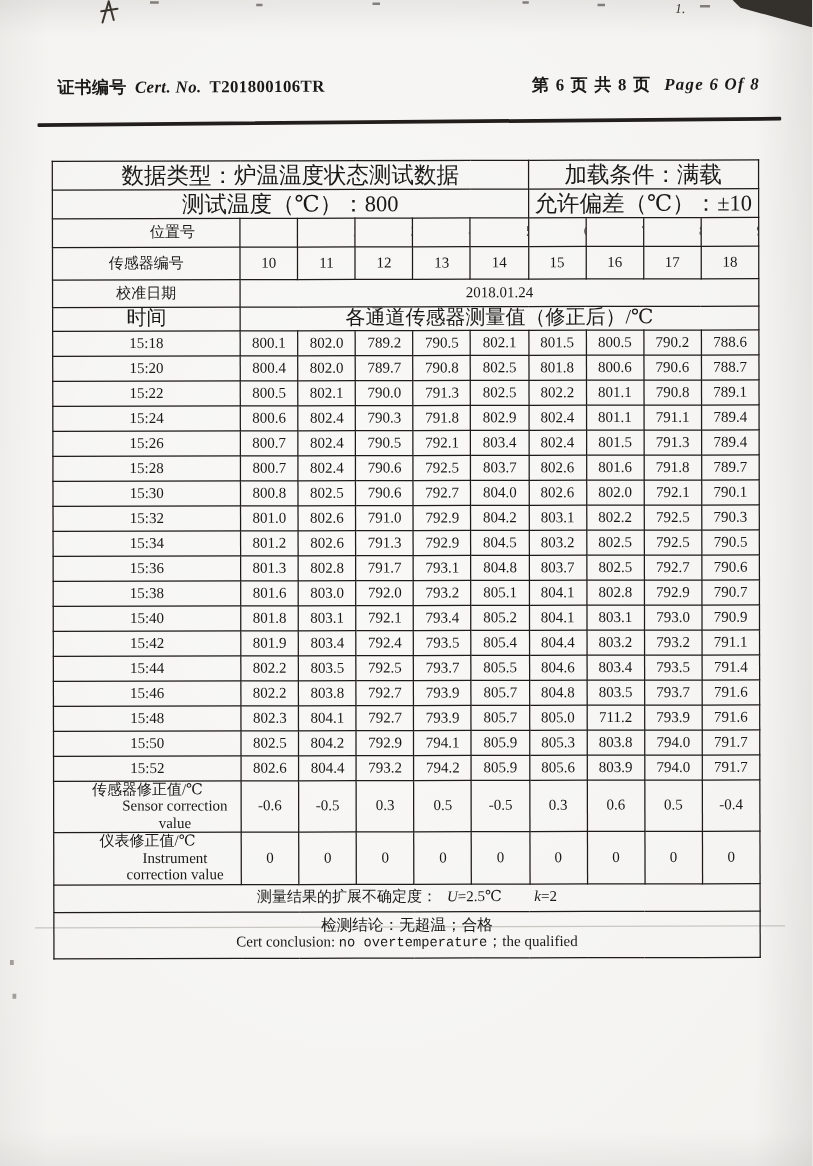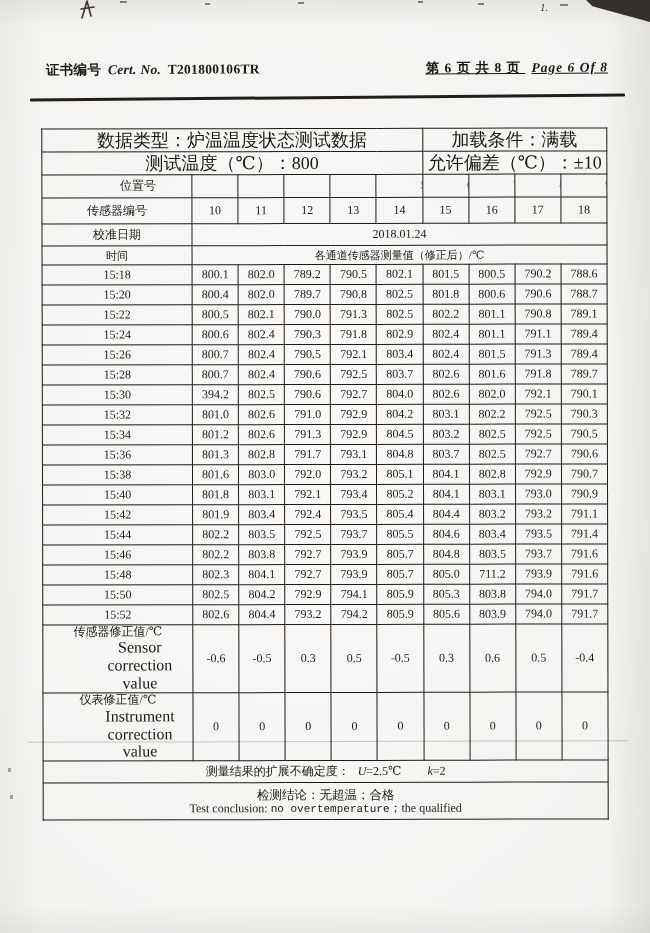--- a/index.html
+++ b/index.html
@@ -35,21 +35,21 @@
 
   
   .doc-header{
     position:absolute;left:46px;top:60px;width:562px;
     display:flex;justify-content:space-between;align-items:baseline;
     font-size:13.5px;font-weight:700;letter-spacing:.3px;
     transform:rotate(-0.3deg);
   }
   .it{font-style:italic;text-align:center;}
   .header-left .it{font-weight:700;margin:0 3px;}
-  .header-right{letter-spacing:1px;text-decoration:underline;}
+  .header-right{letter-spacing:1px;}
   .header-right .it{margin-left:6px;}
   .rule{
     position:absolute;left:30px;top:96px;width:595px;height:3px;
     background:#211e1b;transform:rotate(-0.5deg);border-radius:1px;
   }
 
   
   table.cert{
     position:absolute;left:42px;top:128px;width:566px;
     border-collapse:collapse;table-layout:fixed;
@@ -60,24 +60,24 @@
     text-align:center;vertical-align:middle;
     font-size:12px;line-height:1.12;
     padding:0 2px;overflow:hidden;white-space:nowrap;
   }
   col.c-label{width:150px;}
   tr.r-top td{height:22px;font-size:18px;}
   td.ta-left{text-align:left;padding-left:10px;}
   tr.r-pos td{height:22px;padding-left:44px;}
   tr.r-sensor td{height:25px;}
   tr.r-cal td{height:21px;}
-  tr.r-time td{height:18px;font-size:11px;}
+  tr.r-time td{height:18px;font-size:16px;}
   tr.r-data td{height:19px;}
   tr.r-corr td{height:36px;white-space:normal;}
-  .two-line .en{font-size:16px;display:block;margin-left:44px;}
+  .two-line .en{font-size:12px;display:block;margin-left:44px;}
   tr.r-unc td{height:21px;}
   tr.r-conc td{height:36px;white-space:normal;font-size:12.5px;}
   .mono{font-family:"Liberation Mono","DejaVu Sans Mono",monospace;font-size:11px;}
   .sp{display:inline-block;width:26px;}
   .sp2{display:inline-block;width:8px;}
 </style>
 </head>
 <body>
 
 <div class="page">
@@ -233,21 +233,21 @@
           <td>790.6</td>
           <td>792.5</td>
           <td>803.7</td>
           <td>802.6</td>
           <td>801.6</td>
           <td>791.8</td>
           <td>789.7</td>
         </tr>
         <tr class="r-data">
           <td>15:30</td>
-          <td>394.2</td>
+          <td>800.8</td>
           <td>802.5</td>
           <td>790.6</td>
           <td>792.7</td>
           <td>804.0</td>
           <td>802.6</td>
           <td>802.0</td>
           <td>792.1</td>
           <td>790.1</td>
         </tr>
         <tr class="r-data">
@@ -415,18 +415,18 @@
           <td>0</td>
         </tr>
       <tr class="r-unc">
         <td colspan="10">
           <span>测量结果的扩展不确定度：</span><span class="sp2"></span><span class="it">U</span><span>=2.5℃</span><span class="sp"></span><span class="it">k</span><span>=2</span>
         </td>
       </tr>
       <tr class="r-conc">
         <td colspan="10">
           <span style="display:block;">检测结论：无超温；合格</span>
-          <span style="display:block;font-size:12px;"><span>Test conclusion: </span><span class="mono">no overtemperature</span><span>；the qualified</span></span>
+          <span style="display:block;font-size:12px;"><span>Cert conclusion: </span><span class="mono">no overtemperature</span><span>；the qualified</span></span>
         </td>
       </tr>
     </tbody>
   </table>
 </div>
 
 </body></html>

